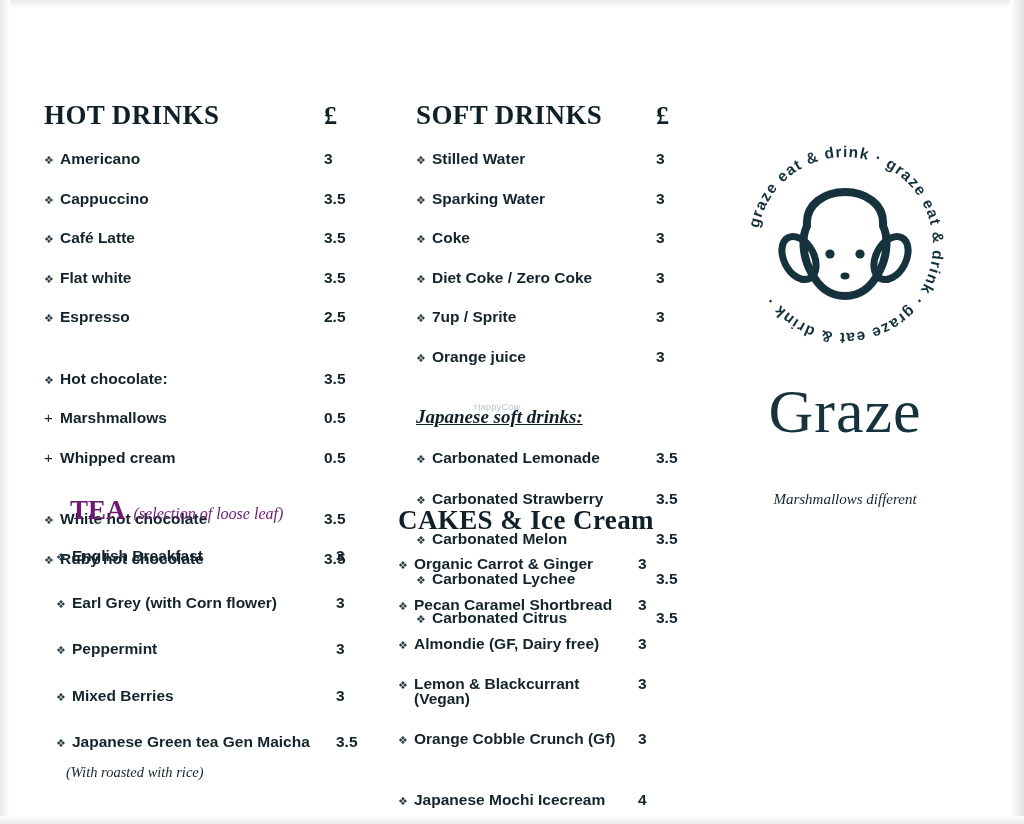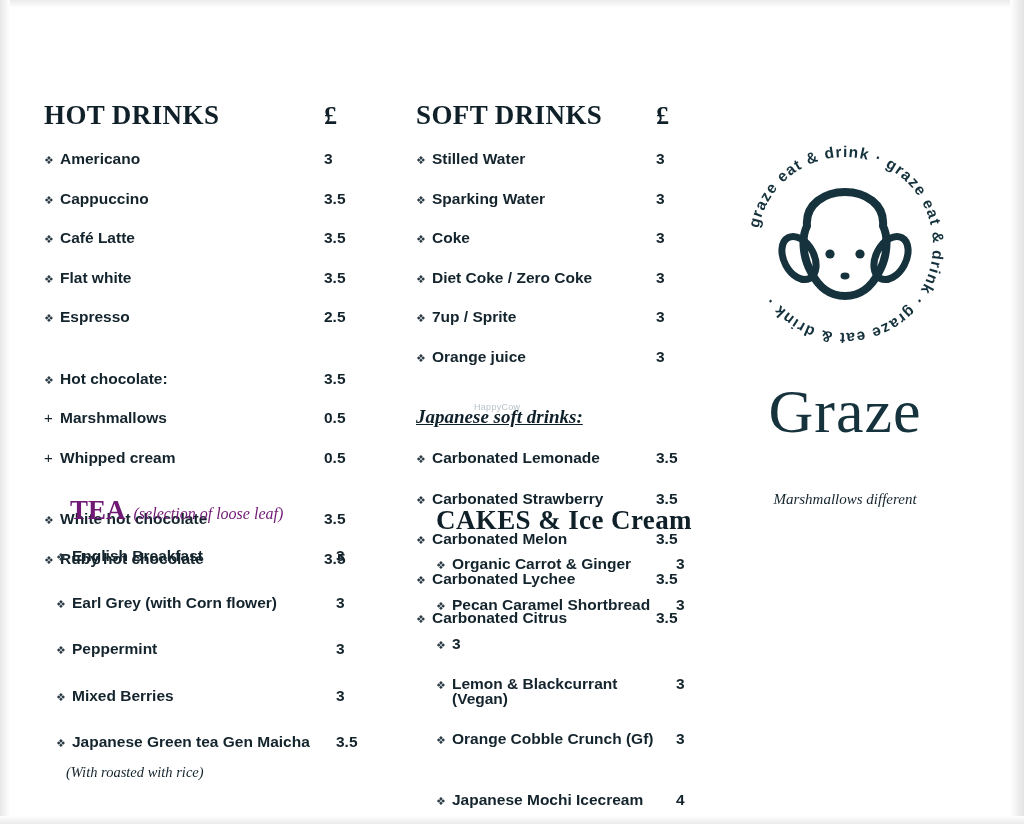--- a/index.html
+++ b/index.html
@@ -137,21 +137,21 @@
   .tea-note {
     font-family: "Liberation Serif", serif;
     font-style: italic;
     font-size: 14.5px;
     color: #14242d;
     margin-top: 14px;
     margin-left: 10px;
     font-weight: normal;
   }
 
-  .cakes-block { position: absolute; left: 436px; top: 505px; width: 300px; }
+  .cakes-block { position: absolute; left: 398px; top: 505px; width: 300px; }
 
   
   .logo-wrap {
     position: relative;
     width: 230px;
     height: 250px;
     margin: 0 auto;
   }
   .brand-word {
     font-family: "Liberation Serif", serif;
@@ -373,20 +373,21 @@
         <span class="label">Organic Carrot &amp; Ginger</span>
         <span class="price">3</span>
       </div>
       <div class="item row-sp-1">
         <span class="bullet">❖</span>
         <span class="label">Pecan Caramel Shortbread</span>
         <span class="price">3</span>
       </div>
       <div class="item row-sp-1">
         <span class="bullet">❖</span>
+        <span class="label">Almondie (GF, Dairy free)</span>
         <span class="price">3</span>
       </div>
       <div class="item row-sp-1">
         <span class="bullet">❖</span>
         <span class="label">Lemon &amp; Blackcurrant (Vegan)</span>
         <span class="price">3</span>
       </div>
       <div class="item">
         <span class="bullet">❖</span>
         <span class="label">Orange Cobble Crunch (Gf)</span>

